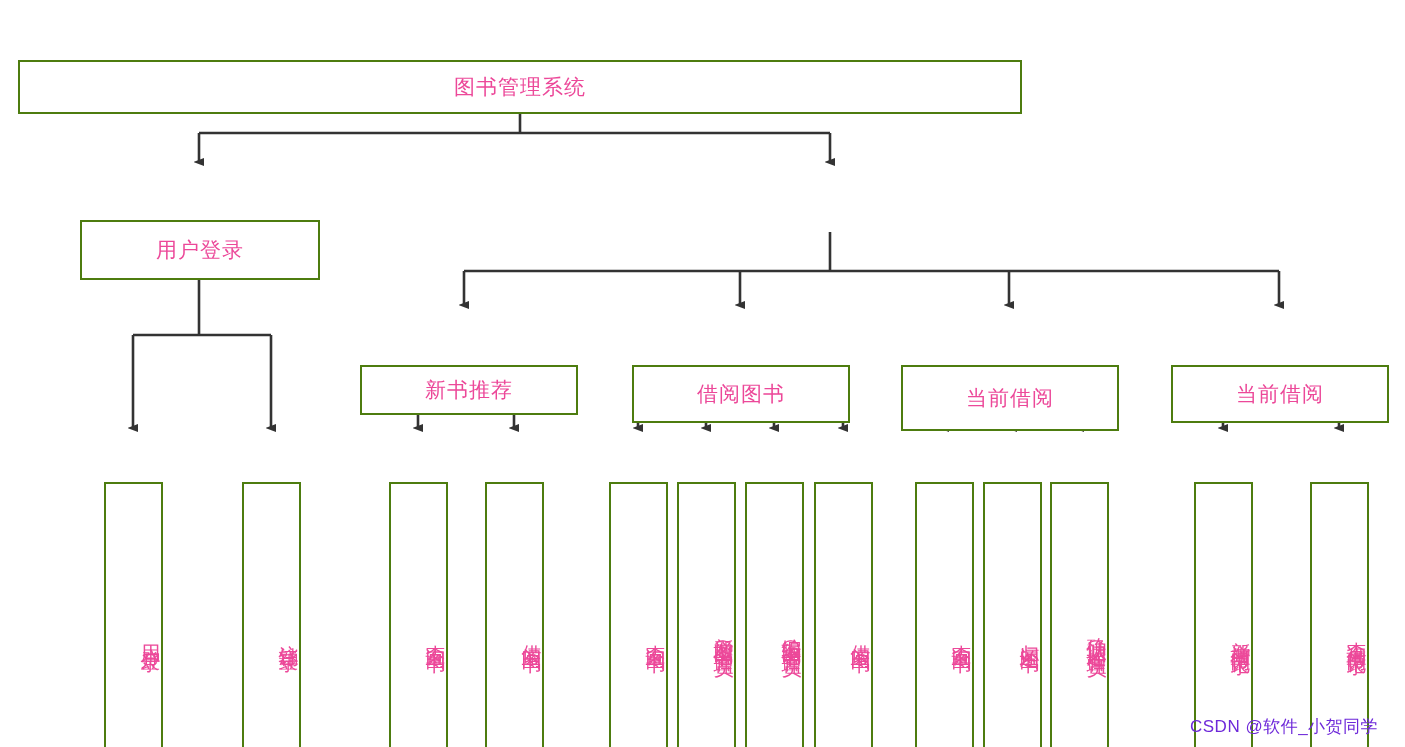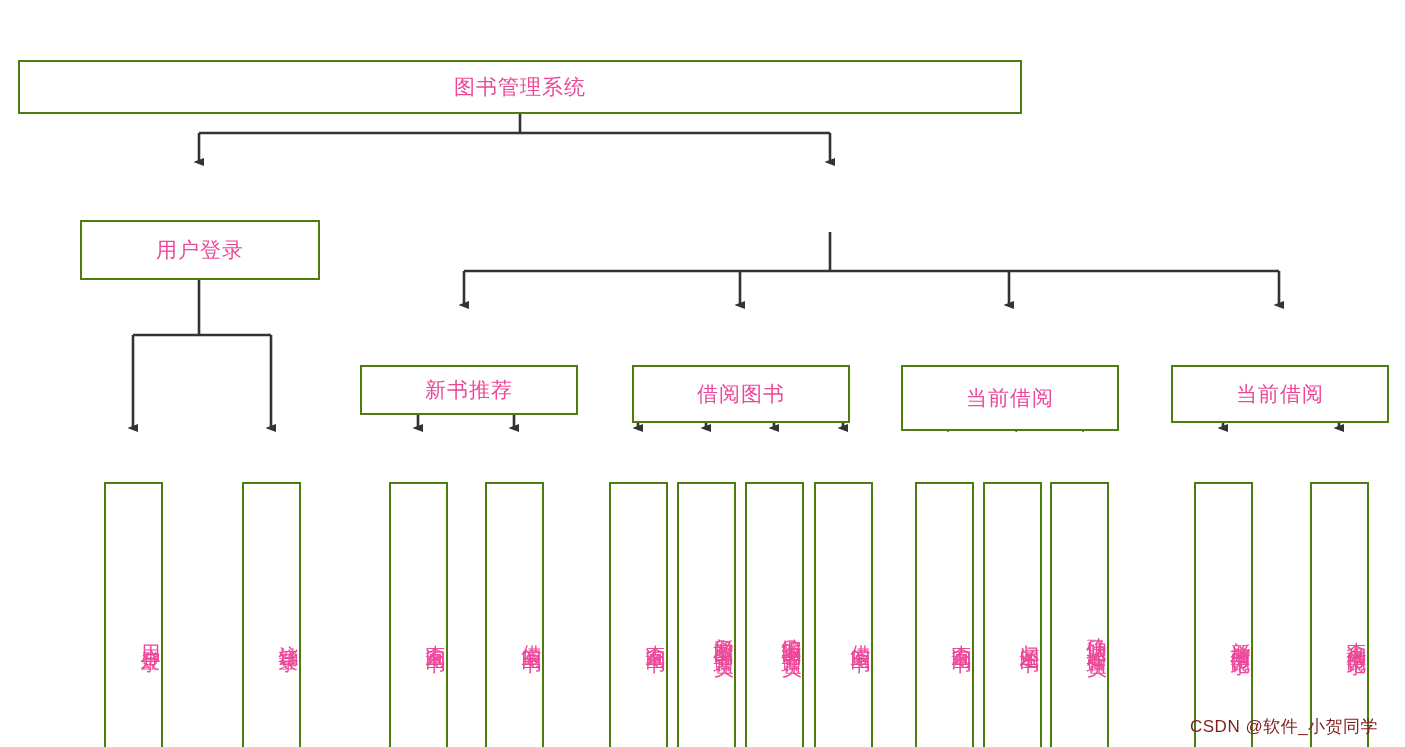--- a/index.html
+++ b/index.html
@@ -52,21 +52,21 @@
     left: 0;
     top: 0;
     width: 1405px;
     height: 747px;
     z-index: 1;
     pointer-events: none;
   }
   .watermark {
     position: absolute;
     font-size: 17px;
-    color: #7f1d1d;
+    color: #6d28d9;
     white-space: nowrap;
     z-index: 5;
     letter-spacing: 0.5px;
   }
 </style>
 </head>
 <body>
 
 <div id="canvas">
 

